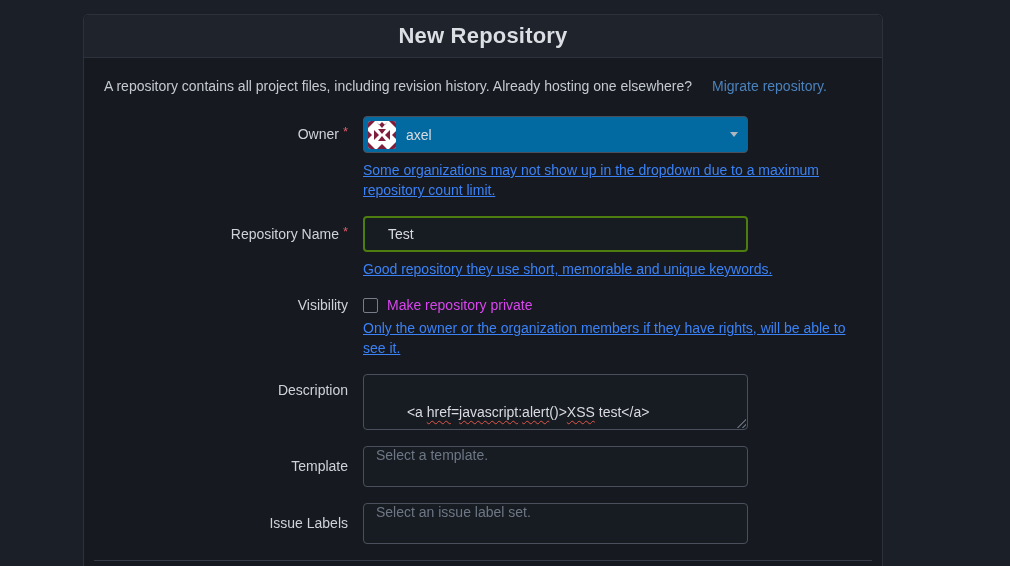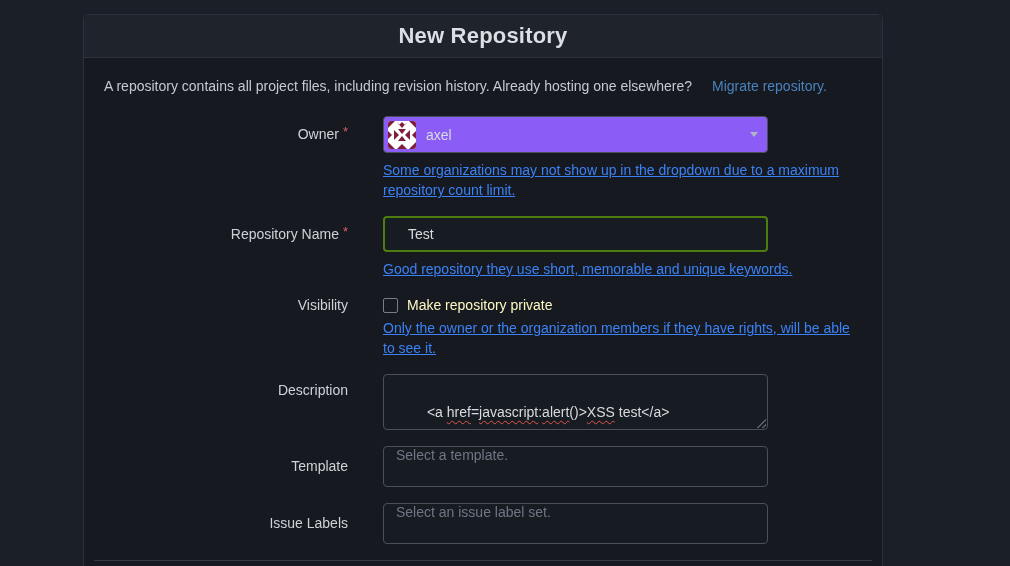--- a/index.html
+++ b/index.html
@@ -22,32 +22,32 @@
   }
   .card-header{
     height:43px;display:flex;align-items:center;justify-content:center;
     background:#1f242c;border-bottom:1px solid #2c313b;border-radius:5px 5px 0 0;
   }
   .card-title{font-size:22px;font-weight:700;color:#dbdee3;letter-spacing:.2px;}
   .card-body{padding:16px 20px 0 20px;}
   .intro{color:#c5cad1;line-height:20px;margin:2px 0 20px 0;}
   .intro a{color:var(--link-blue);text-decoration:none;cursor:pointer;margin-left:20px;}
 
-  .field{display:flex;align-items:flex-start;margin-bottom:16px;gap:20px;}
+  .field{display:flex;align-items:flex-start;margin-bottom:16px;}
   .flabel{
     width:244px;min-width:244px;text-align:right;margin-right:15px;
     color:#cfd3d9;line-height:20px;
   }
   .pt8{padding-top:8px;} .pt6{padding-top:6px;} .pt10{padding-top:10px;}
   .req{color:var(--required-red);margin-left:4px;font-size:13px;vertical-align:top;line-height:16px;display:inline-block;}
   .control{width:502px;}
 
   .owner-select{
     width:385px;height:37px;display:flex;align-items:center;
-    background:#8b5cf6;border:1px solid #4a505b;border-radius:4px;
+    background:#0369a1;border:1px solid #4a505b;border-radius:4px;
     padding:0 9px 0 4px;cursor:pointer;
   }
   .avatar{width:28px;height:28px;border-radius:3px;overflow:hidden;margin-right:10px;flex:none;display:block;}
   .avatar svg{display:block;}
   .select-value{color:#d8dbe0;flex:1;}
   .caret{
     width:0;height:0;flex:none;
     border-left:4px solid transparent;border-right:4px solid transparent;
     border-top:5px solid #b0b6bf;
   }
@@ -56,21 +56,21 @@
     border-radius:4px;color:#d8dbe0;font-size:14px;padding:0 23px;outline:none;
     font-family:"Liberation Sans","DejaVu Sans",sans-serif;
   }
   .help{margin-top:7px;color:#3b82f6;line-height:20px;max-width:502px;text-decoration:underline;}
 
   .check-row{display:flex;align-items:center;line-height:20px;cursor:pointer;}
   .checkbox{
     width:15px;height:15px;border:1px solid #777e89;border-radius:2px;
     background:#161a20;margin-right:9px;flex:none;
   }
-  .check-label{color:#fef9c3;}
+  .check-label{color:#d946ef;}
   .vis-help{margin-top:3px;}
 
   .textarea{
     position:relative;width:385px;height:56px;background:#171b22;
     border:1px solid #4a505b;border-radius:4px;color:#d8dbe0;
     padding:10px 4px;line-height:18px;white-space:pre;overflow:hidden;cursor:text;
   }
   .misspelled{
     text-decoration:underline;text-decoration-style:wavy;
     text-decoration-color:var(--spellcheck-red);

